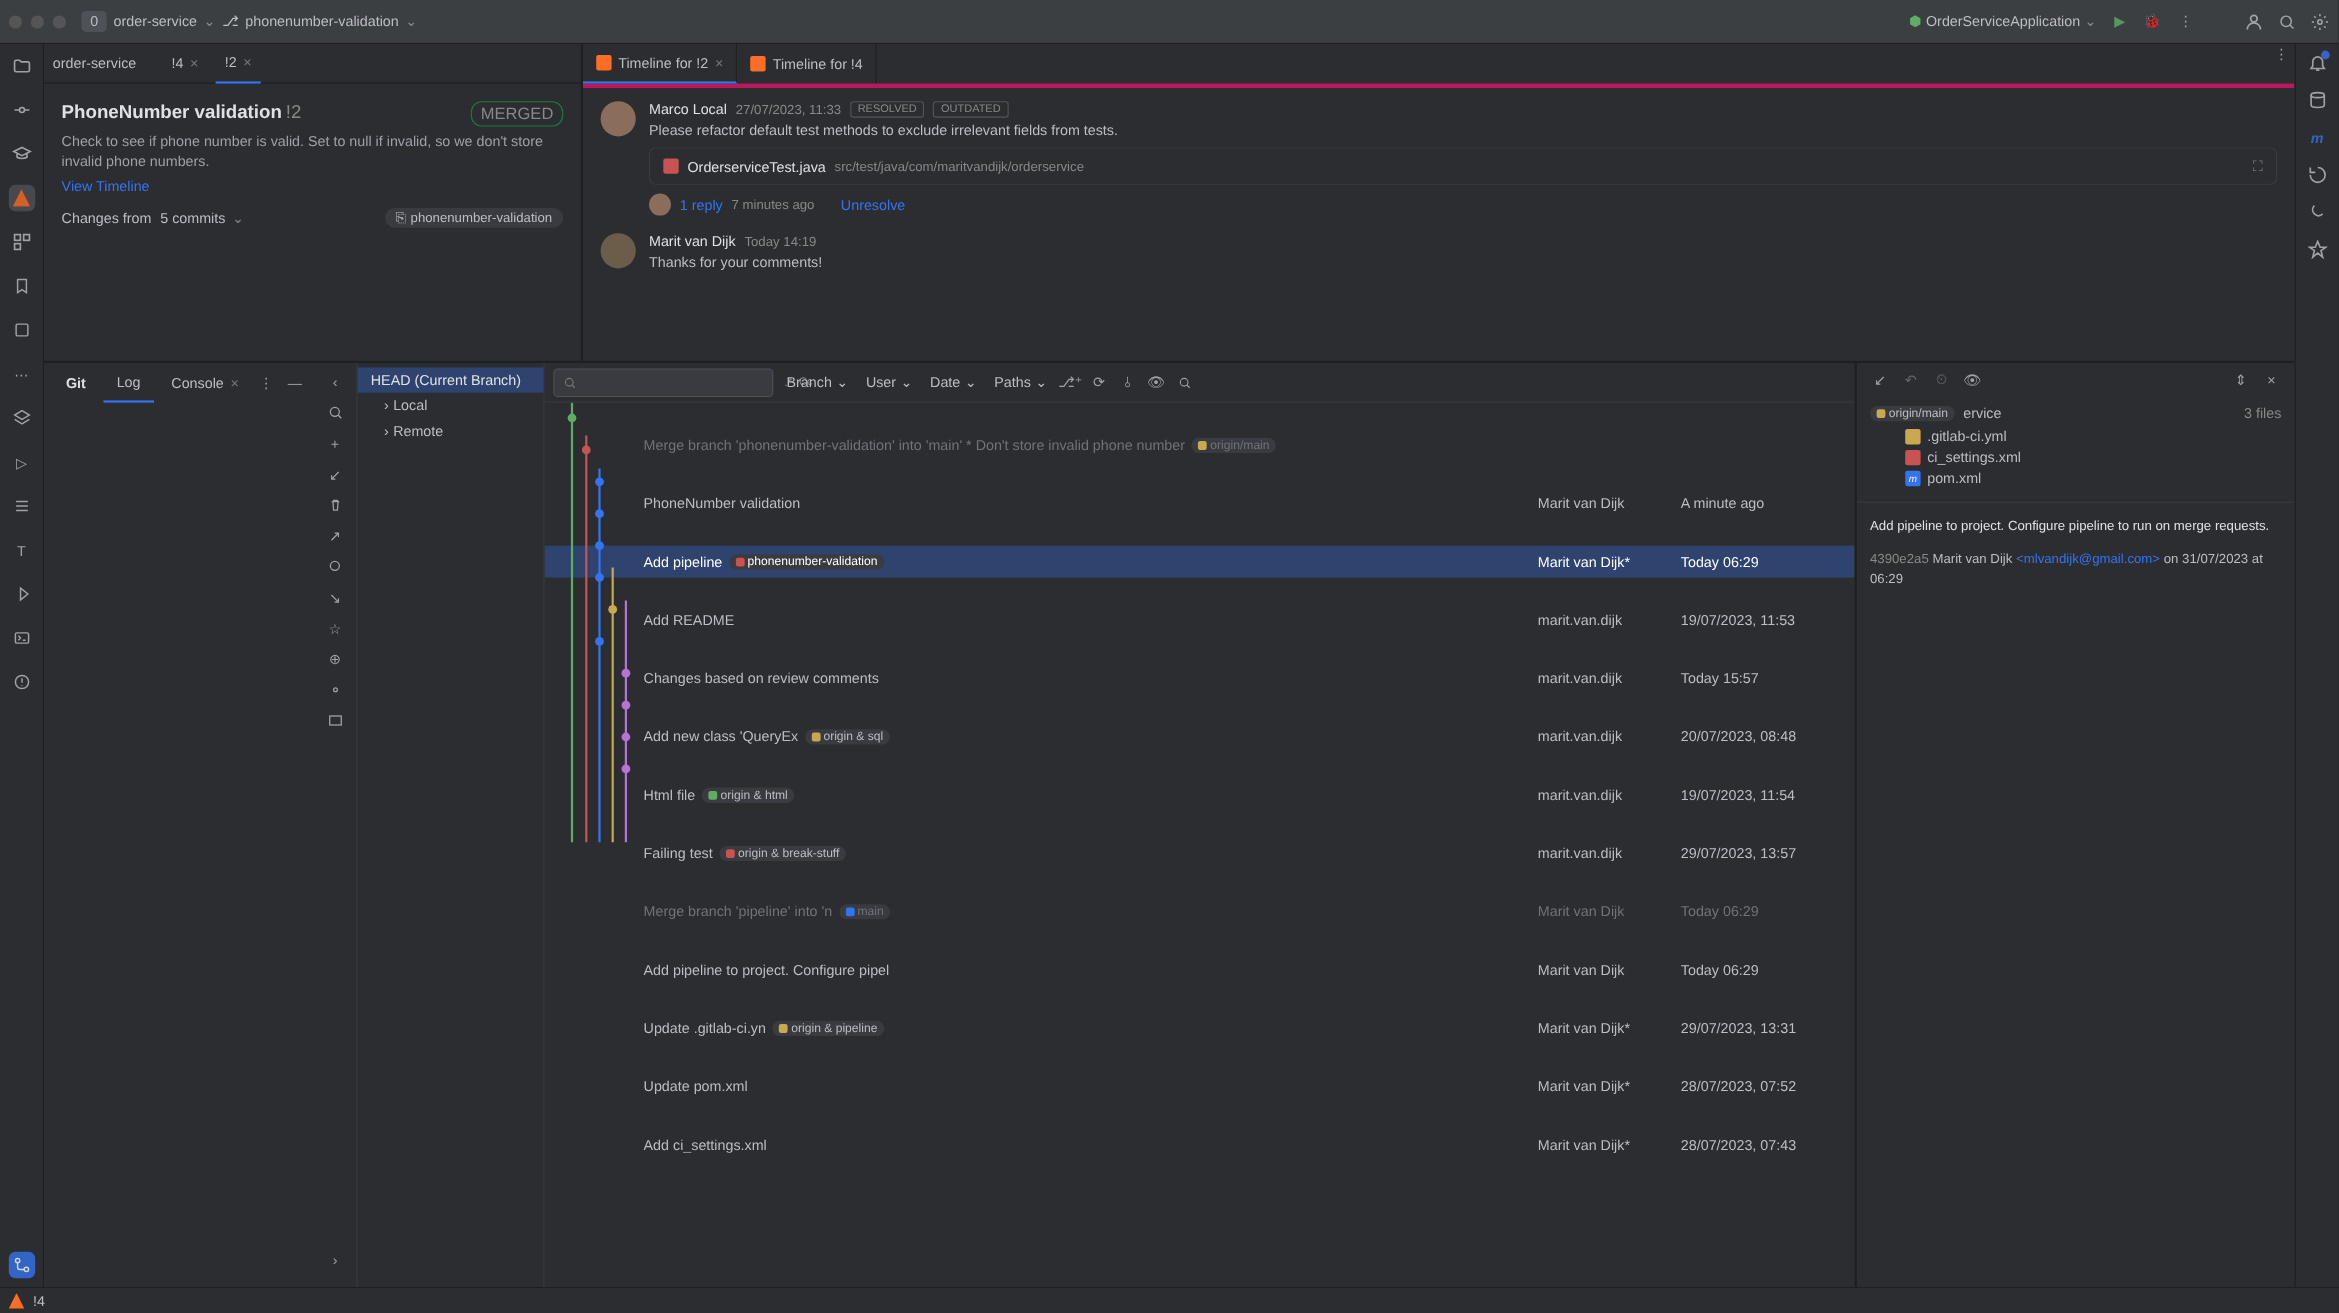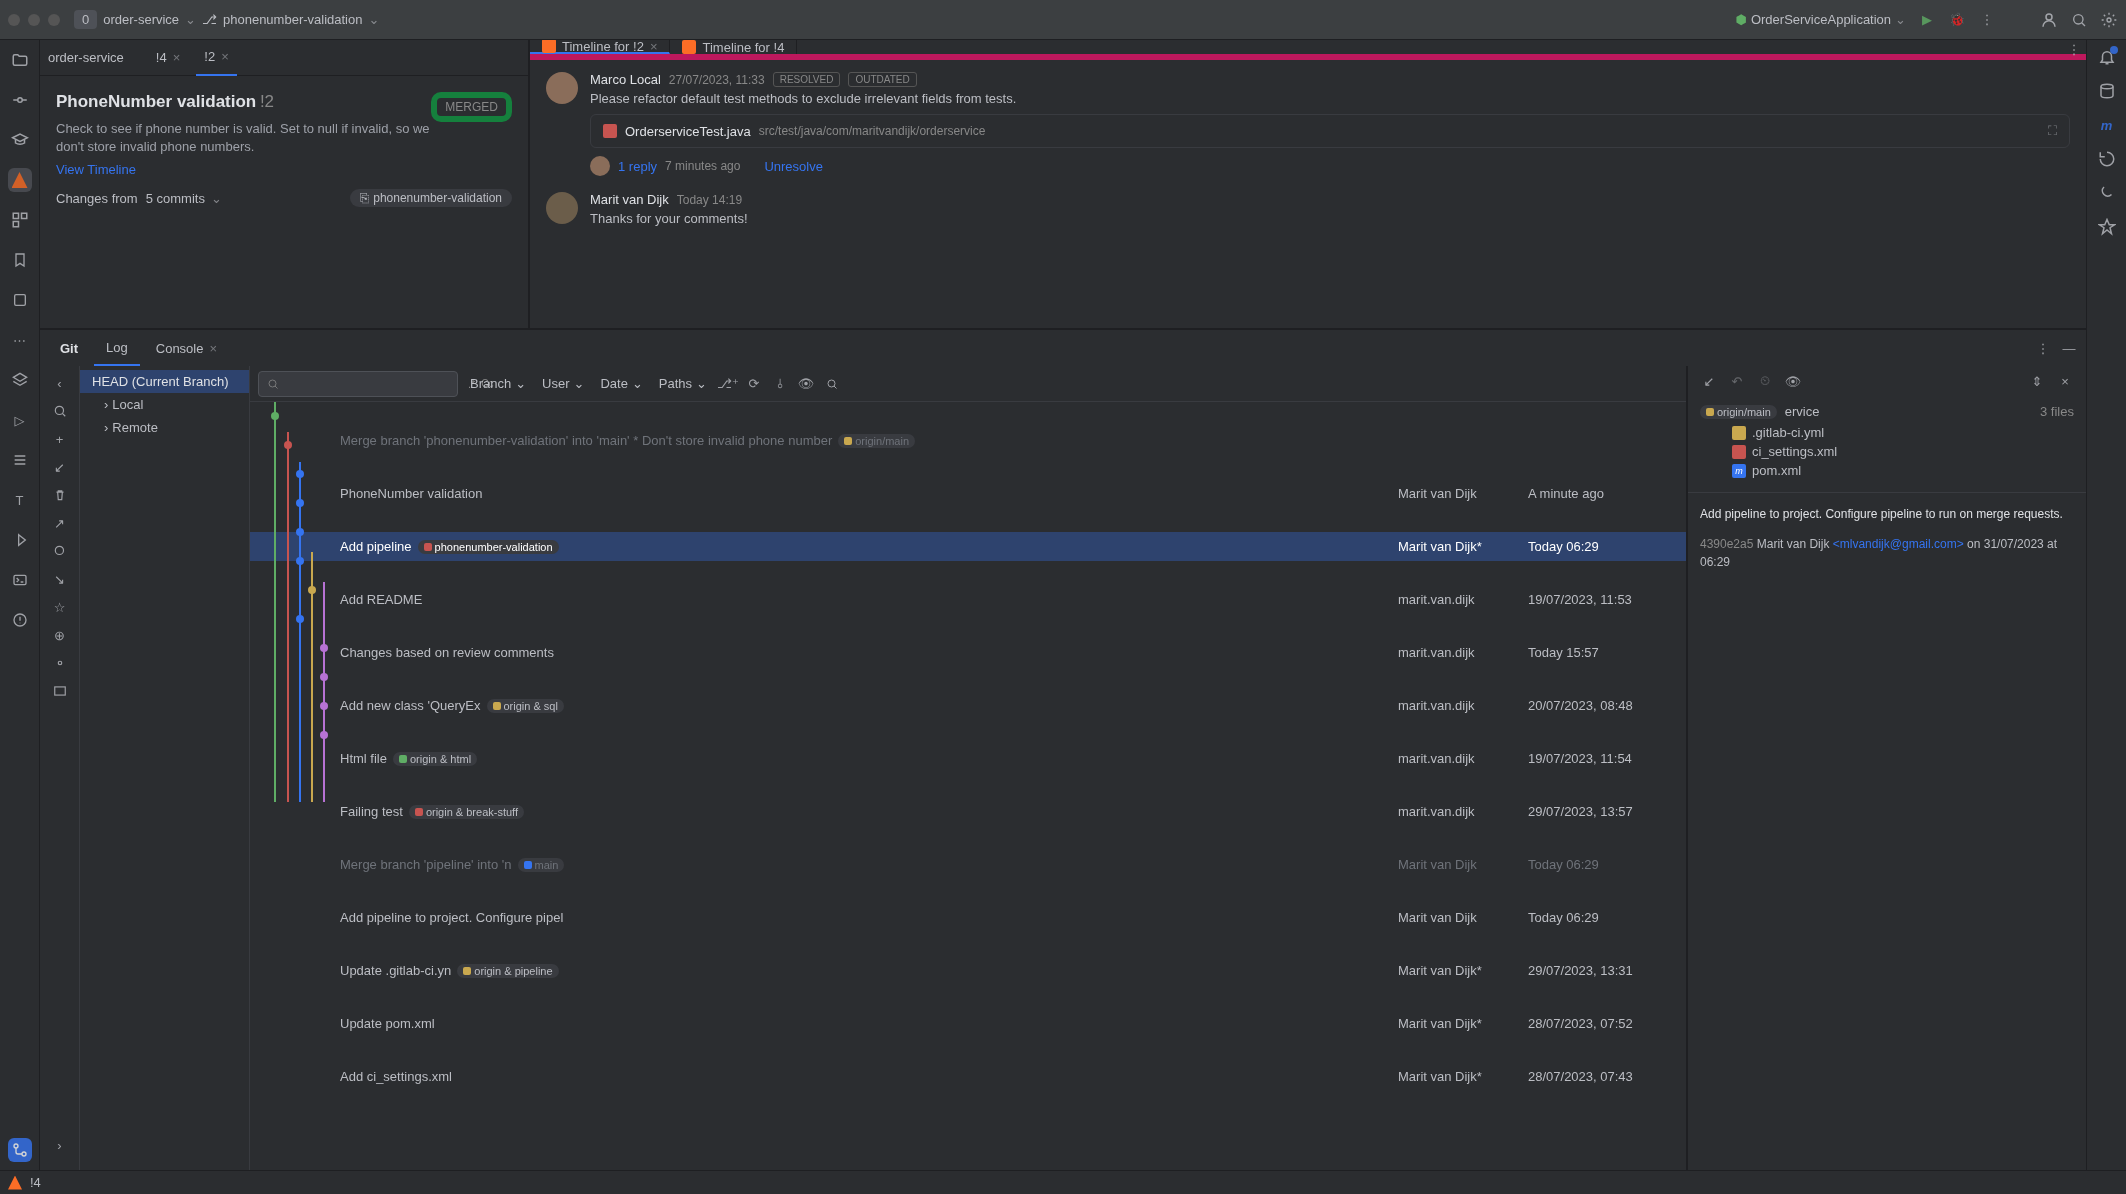--- a/index.html
+++ b/index.html
@@ -38,29 +38,29 @@
 
 
 .mr-panel { width: 490px; border-right: 2px solid #1e1f22; display: flex; flex-direction: column; }
 .tabs-bar { display: flex; align-items: center; height: 36px; padding: 0 8px; border-bottom: 1px solid #1e1f22; gap: 8px; }
 .tab { display: flex; align-items: center; gap: 6px; padding: 0 8px; height: 36px; color: #bcbec4; cursor: pointer; }
 .tab.active { border-bottom: 2px solid #3574f0; }
 .tab-close { opacity: 0.5; cursor: pointer; }
 .mr-body { padding: 16px; }
 .mr-title { font-size: 17px; font-weight: 600; color: #dfe1e5; }
 .mr-id { color: #888; font-weight: 400; }
-.badge { float: right; font-size: 12px; color: #888; border: 6px solid #15803d; padding: 2px 8px; border-radius: 10px; }
+.badge { float: right; font-size: 15px; color: #888; border: 1px solid #15803d; padding: 2px 8px; border-radius: 10px; }
 .mr-desc { margin-top: 8px; color: #9da0a8; line-height: 1.4; }
 .link { color: #3574f0; cursor: pointer; }
 .changes-row { margin-top: 12px; display: flex; align-items: center; gap: 8px; }
 .tag { background: #393b40; padding: 2px 10px; border-radius: 10px; font-size: 12px; display: inline-flex; align-items: center; gap: 4px; margin-left: auto; }
 
 
 .timeline-panel { flex: 1; display: flex; flex-direction: column; }
-.ed-tabs { display: flex; height: 20px; border-bottom: 6px solid #be185d; }
+.ed-tabs { display: flex; height: 40px; border-bottom: 4px solid #be185d; }
 .ed-tab { display: flex; align-items: center; gap: 6px; padding: 0 12px; border-right: 1px solid #1e1f22; cursor: pointer; }
 .ed-tab.active { background: #2b2d30; border-bottom: 2px solid #3574f0; }
 .gl-icon { width: 14px; height: 14px; background: #fc6d26; border-radius: 2px; }
 .timeline-body { padding: 12px 16px; overflow-y: auto; }
 .comment { display: flex; gap: 12px; margin-bottom: 16px; }
 .avatar { width: 32px; height: 32px; border-radius: 50%; background: #8a6d5a; flex-shrink: 0; }
 .avatar2 { background: #6b5d4a; }
 .comment-body { flex: 1; }
 .c-header { display: flex; gap: 8px; align-items: center; flex-wrap: wrap; }
 .c-author { color: #dfe1e5; font-weight: 500; }
@@ -69,21 +69,21 @@
 .c-text { color: #bcbec4; margin-top: 4px; }
 .file-ref { margin-top: 8px; border: 1px solid #393b40; border-radius: 6px; padding: 8px 12px; display: flex; align-items: center; gap: 8px; }
 .file-icon { width: 14px; height: 14px; border-radius: 2px; background: #c75450; }
 .file-name { color: #dfe1e5; }
 .file-path { color: #888; font-size: 12px; }
 .expand-icon { margin-left: auto; opacity: 0.5; cursor: pointer; }
 .reply-row { display: flex; align-items: center; gap: 8px; margin-top: 8px; }
 .small-av { width: 20px; height: 20px; border-radius: 50%; background: #8a6d5a; }
 
 
-.git-panel { flex: 1; display: flex; flex-direction: column; overflow: hidden; }
+.git-panel { flex: 1; display: flex; flex-direction: row; overflow: hidden; }
 .git-tabs { display: flex; align-items: center; height: 36px; padding: 0 8px; gap: 4px; }
 .git-tab { padding: 0 12px; height: 36px; display: flex; align-items: center; cursor: pointer; }
 .git-tab.title { font-weight: 600; color: #dfe1e5; }
 .git-tab.active { border-bottom: 2px solid #3574f0; }
 .git-actions { margin-left: auto; display: flex; gap: 8px; }
 
 .git-toolbar { display: flex; align-items: center; height: 36px; padding: 0 8px; gap: 8px; border-bottom: 1px solid #393b40; }
 .git-nav { width: 40px; display: flex; flex-direction: column; gap: 10px; padding: 8px 0; align-items: center; border-right: 1px solid #393b40; }
 .search-box { display: flex; align-items: center; background: #393b40; border-radius: 4px; padding: 2px 8px; gap: 6px; width: 200px; height: 26px; border: 1px solid #4e5157; }
 .search-box input { background: transparent; border: none; outline: none; color: #bcbec4; flex: 1; }

